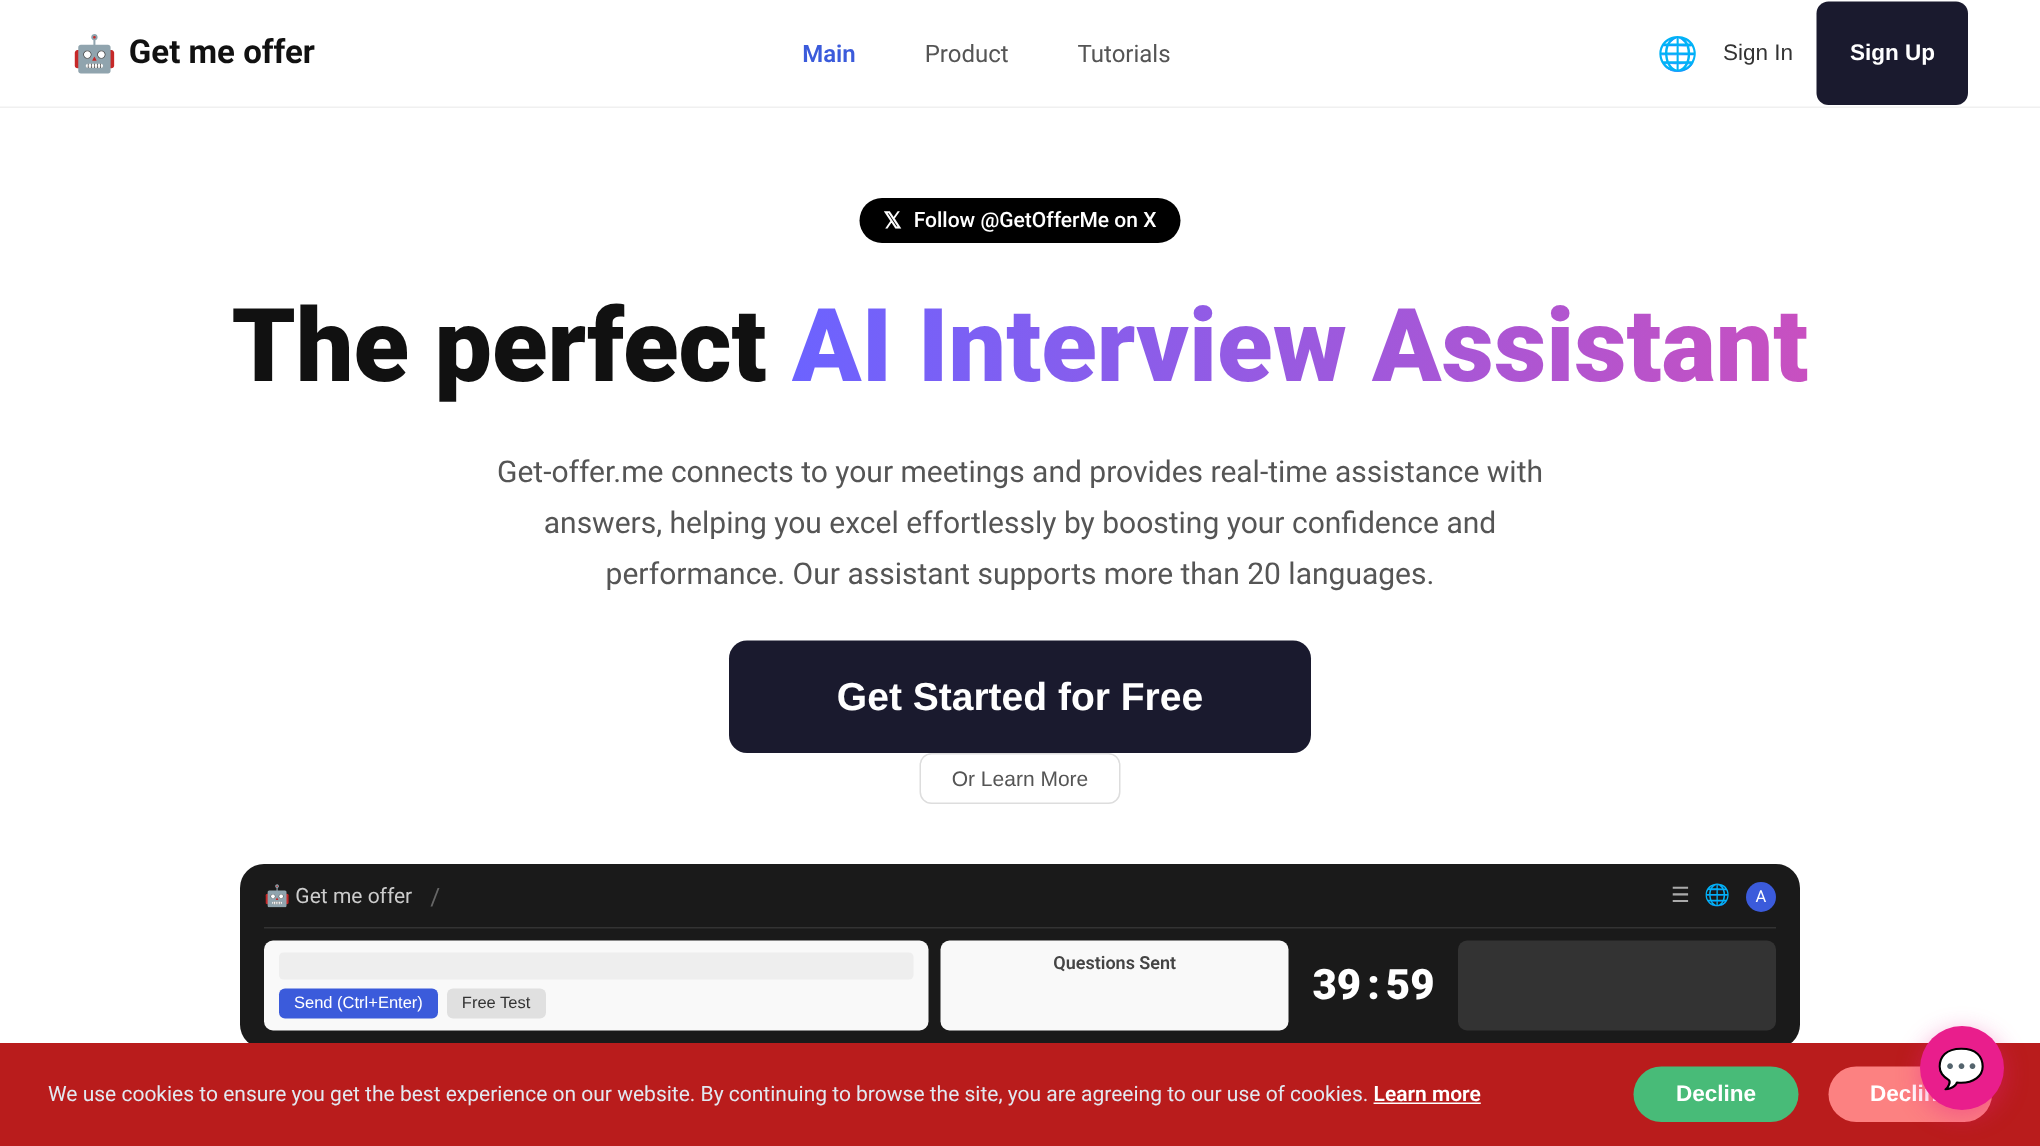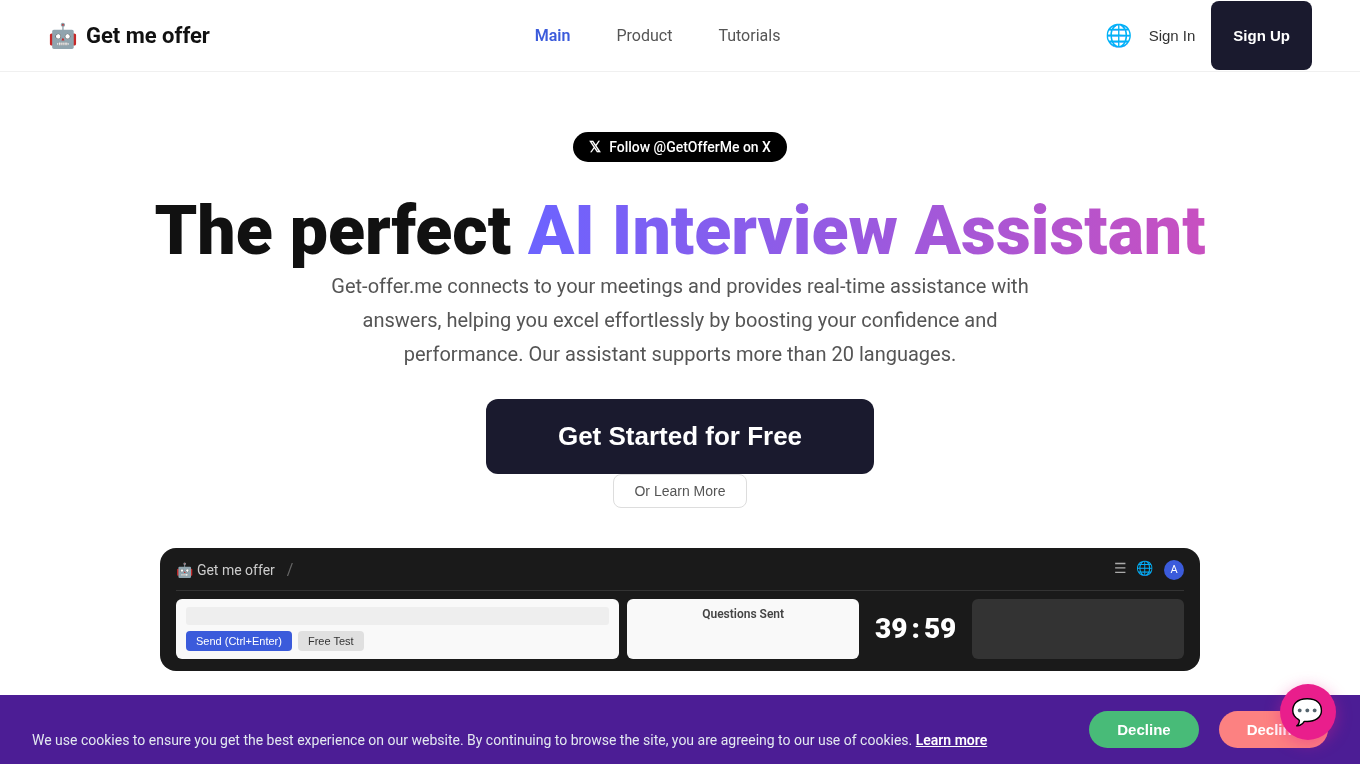--- a/index.html
+++ b/index.html
@@ -27,21 +27,21 @@
     
     .hero { text-align: center; padding: 60px 24px 40px; }
 
     .twitter-badge {
       display: inline-flex; align-items: center; gap: 8px;
       background: #000; color: #fff; border-radius: 20px;
       padding: 6px 16px; font-size: 14px; font-weight: 500; margin-bottom: 32px; cursor: pointer;
     }
     .twitter-badge .x-icon { font-weight: 900; font-size: 15px; }
 
-    .hero-title { font-size: 68px; font-weight: 900; line-height: 1.1; color: #111; }
+    .hero-title { font-size: 68px; font-weight: 900; line-height: 1.1; margin-bottom: 28px; color: #111; }
     .hero-title-gradient {
       background: linear-gradient(90deg, #6c63ff 0%, #c850c0 100%);
       -webkit-background-clip: text; -webkit-text-fill-color: transparent; background-clip: text;
     }
     .hero-subtitle {
       font-size: 20px; color: #555; line-height: 1.7; max-width: 740px; margin: 0 auto 28px;
     }
 
     .btn-cta {
       display: inline-block; background: #1a1a2e; color: #fff;
@@ -73,22 +73,22 @@
     .video-panel { background: #f9f9f9; border-radius: 6px; padding: 8px 10px; color: #333; font-size: 12px; }
     .video-panel-header { font-weight: 600; margin-bottom: 6px; color: #444; }
     .video-btn-row { display: flex; gap: 6px; margin-top: 4px; }
     .video-btn { background: #3b5bdb; color: #fff; border: none; border-radius: 4px; padding: 4px 10px; font-size: 11px; cursor: pointer; }
     .video-btn.secondary { background: #e0e0e0; color: #333; }
     .video-timer { display: flex; gap: 4px; align-items: center; font-size: 28px; font-weight: 900; color: #fff; padding: 4px 8px; }
 
     
     .cookie-banner {
       position: fixed; bottom: 0; left: 0; right: 0;
-      background: #4c1d95; color: #fff;
-      display: flex; align-items: flex-end; justify-content: center; gap: 20px;
+      background: #b91c1c; color: #fff;
+      display: flex; align-items: center; justify-content: center; gap: 20px;
       padding: 16px 32px; z-index: 200; flex-wrap: wrap;
     }
     .cookie-text { font-size: 14px; color: #e2e8f0; flex: 1; min-width: 300px; }
     .cookie-text a { color: #fff; font-weight: 600; }
     .btn-accept { background: #48bb78; color: #fff; border: none; border-radius: 24px; padding: 10px 28px; font-size: 15px; font-weight: 600; cursor: pointer; }
     .btn-decline { background: #fc8181; color: #fff; border: none; border-radius: 24px; padding: 10px 28px; font-size: 15px; font-weight: 600; cursor: pointer; }
 
     
     .chat-bubble {
       position: fixed; bottom: 24px; right: 24px;

